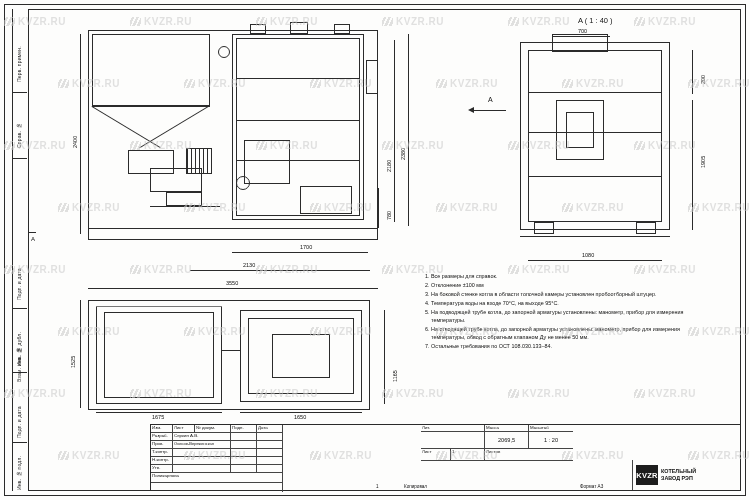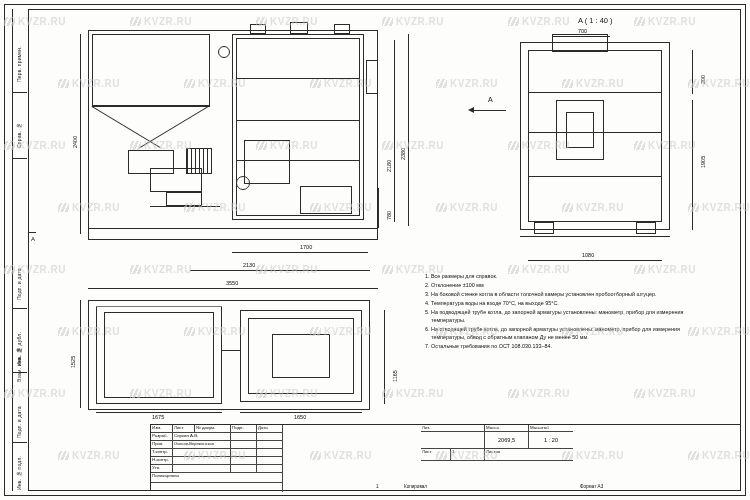--- a/index.html
+++ b/index.html
@@ -319,20 +319,27 @@
     </div>
     <div class="c" style="left:300px;top:24px;width:34px;height:12px;">
       <div class="tb-txt">1</div>
     </div>
     <div class="c nb" style="left:334px;top:24px;width:88px;height:12px;">
       <div class="tb-txt">Листов</div>
     </div>
 
     <div class="c nb nbb" style="left:270px;top:36px;width:152px;height:31px;"></div>
 
+    <div class="logo-box">
+      <div class="logo-mark">KVZR</div>
+      <div>
+        <div class="logo-txt">КОТЕЛЬНЫЙ</div>
+        <div class="logo-txt">ЗАВОД РЭП</div>
+      </div>
+    </div>
   </div>
 
   <div style="position:absolute;left:404px;top:484px;font-size:4.6px;color:#111;">Копировал</div>
   <div style="position:absolute;left:580px;top:484px;font-size:4.6px;color:#111;">Формат A3</div>
   <div style="position:absolute;left:376px;top:484px;font-size:4.6px;color:#111;">1</div>
 
   <div class="wm-layer" id="wm-layer">
       <div class="wm" style="left: 4px; top: 16px;"><span class="bars"></span>KVZR.RU</div>
       <div class="wm" style="left: 130px; top: 16px;"><span class="bars"></span>KVZR.RU</div>
       <div class="wm" style="left: 256px; top: 16px;"><span class="bars"></span>KVZR.RU</div>

